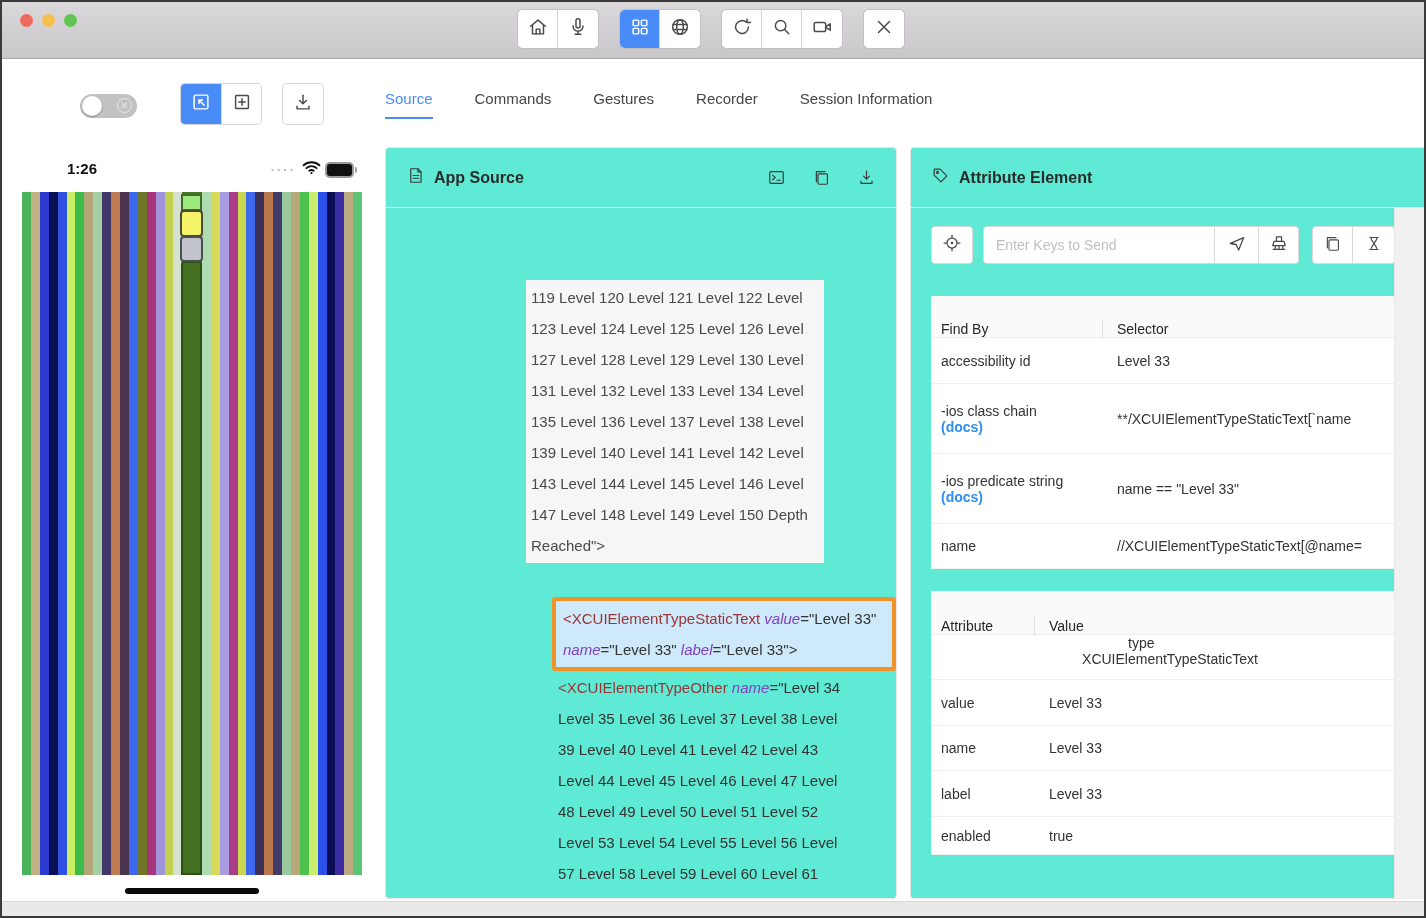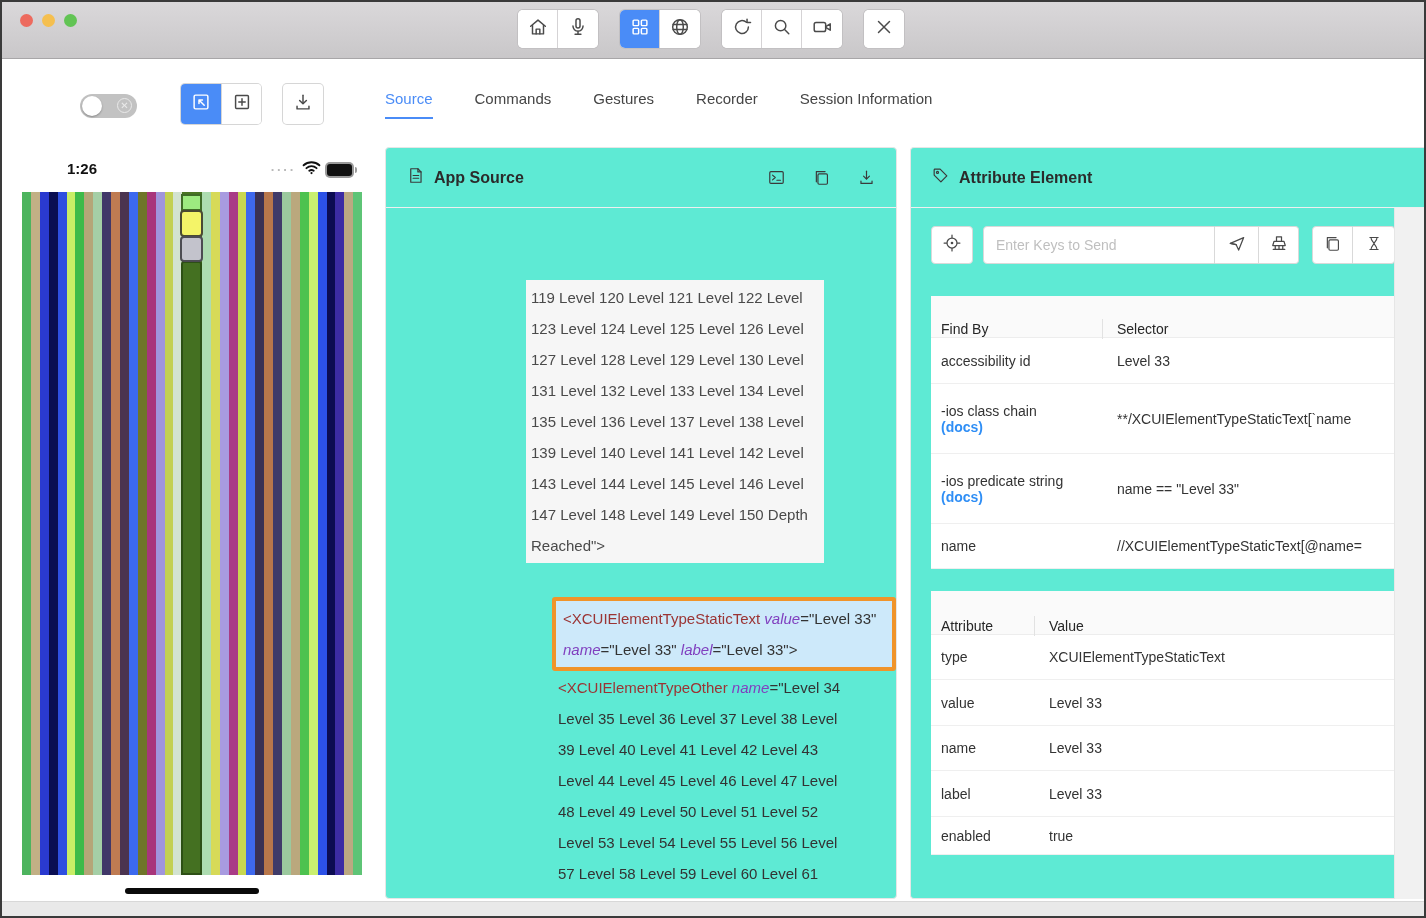--- a/index.html
+++ b/index.html
@@ -377,21 +377,21 @@
         <div class="tbl-row" style="height: 45px;">
           <div class="cell-l">name</div>
           <div class="cell-r">//XCUIElementTypeStaticText[@name=</div>
         </div>
       </div>
     <div class="tbl" id="attr-tbl">
         <div class="tbl-hd" style="height: 44px;">
           <div class="cell-l">Attribute</div>
           <div class="cell-r">Value</div>
         </div>
-        <div class="tbl-row" style="height: 45px;">
+        <div class="tbl-row" style="height: 45px; flex-direction: column;">
           <div class="cell-l">type</div>
           <div class="cell-r">XCUIElementTypeStaticText</div>
         </div>
         <div class="tbl-row" style="height: 46px;">
           <div class="cell-l">value</div>
           <div class="cell-r">Level 33</div>
         </div>
         <div class="tbl-row" style="height: 45px;">
           <div class="cell-l">name</div>
           <div class="cell-r">Level 33</div>

